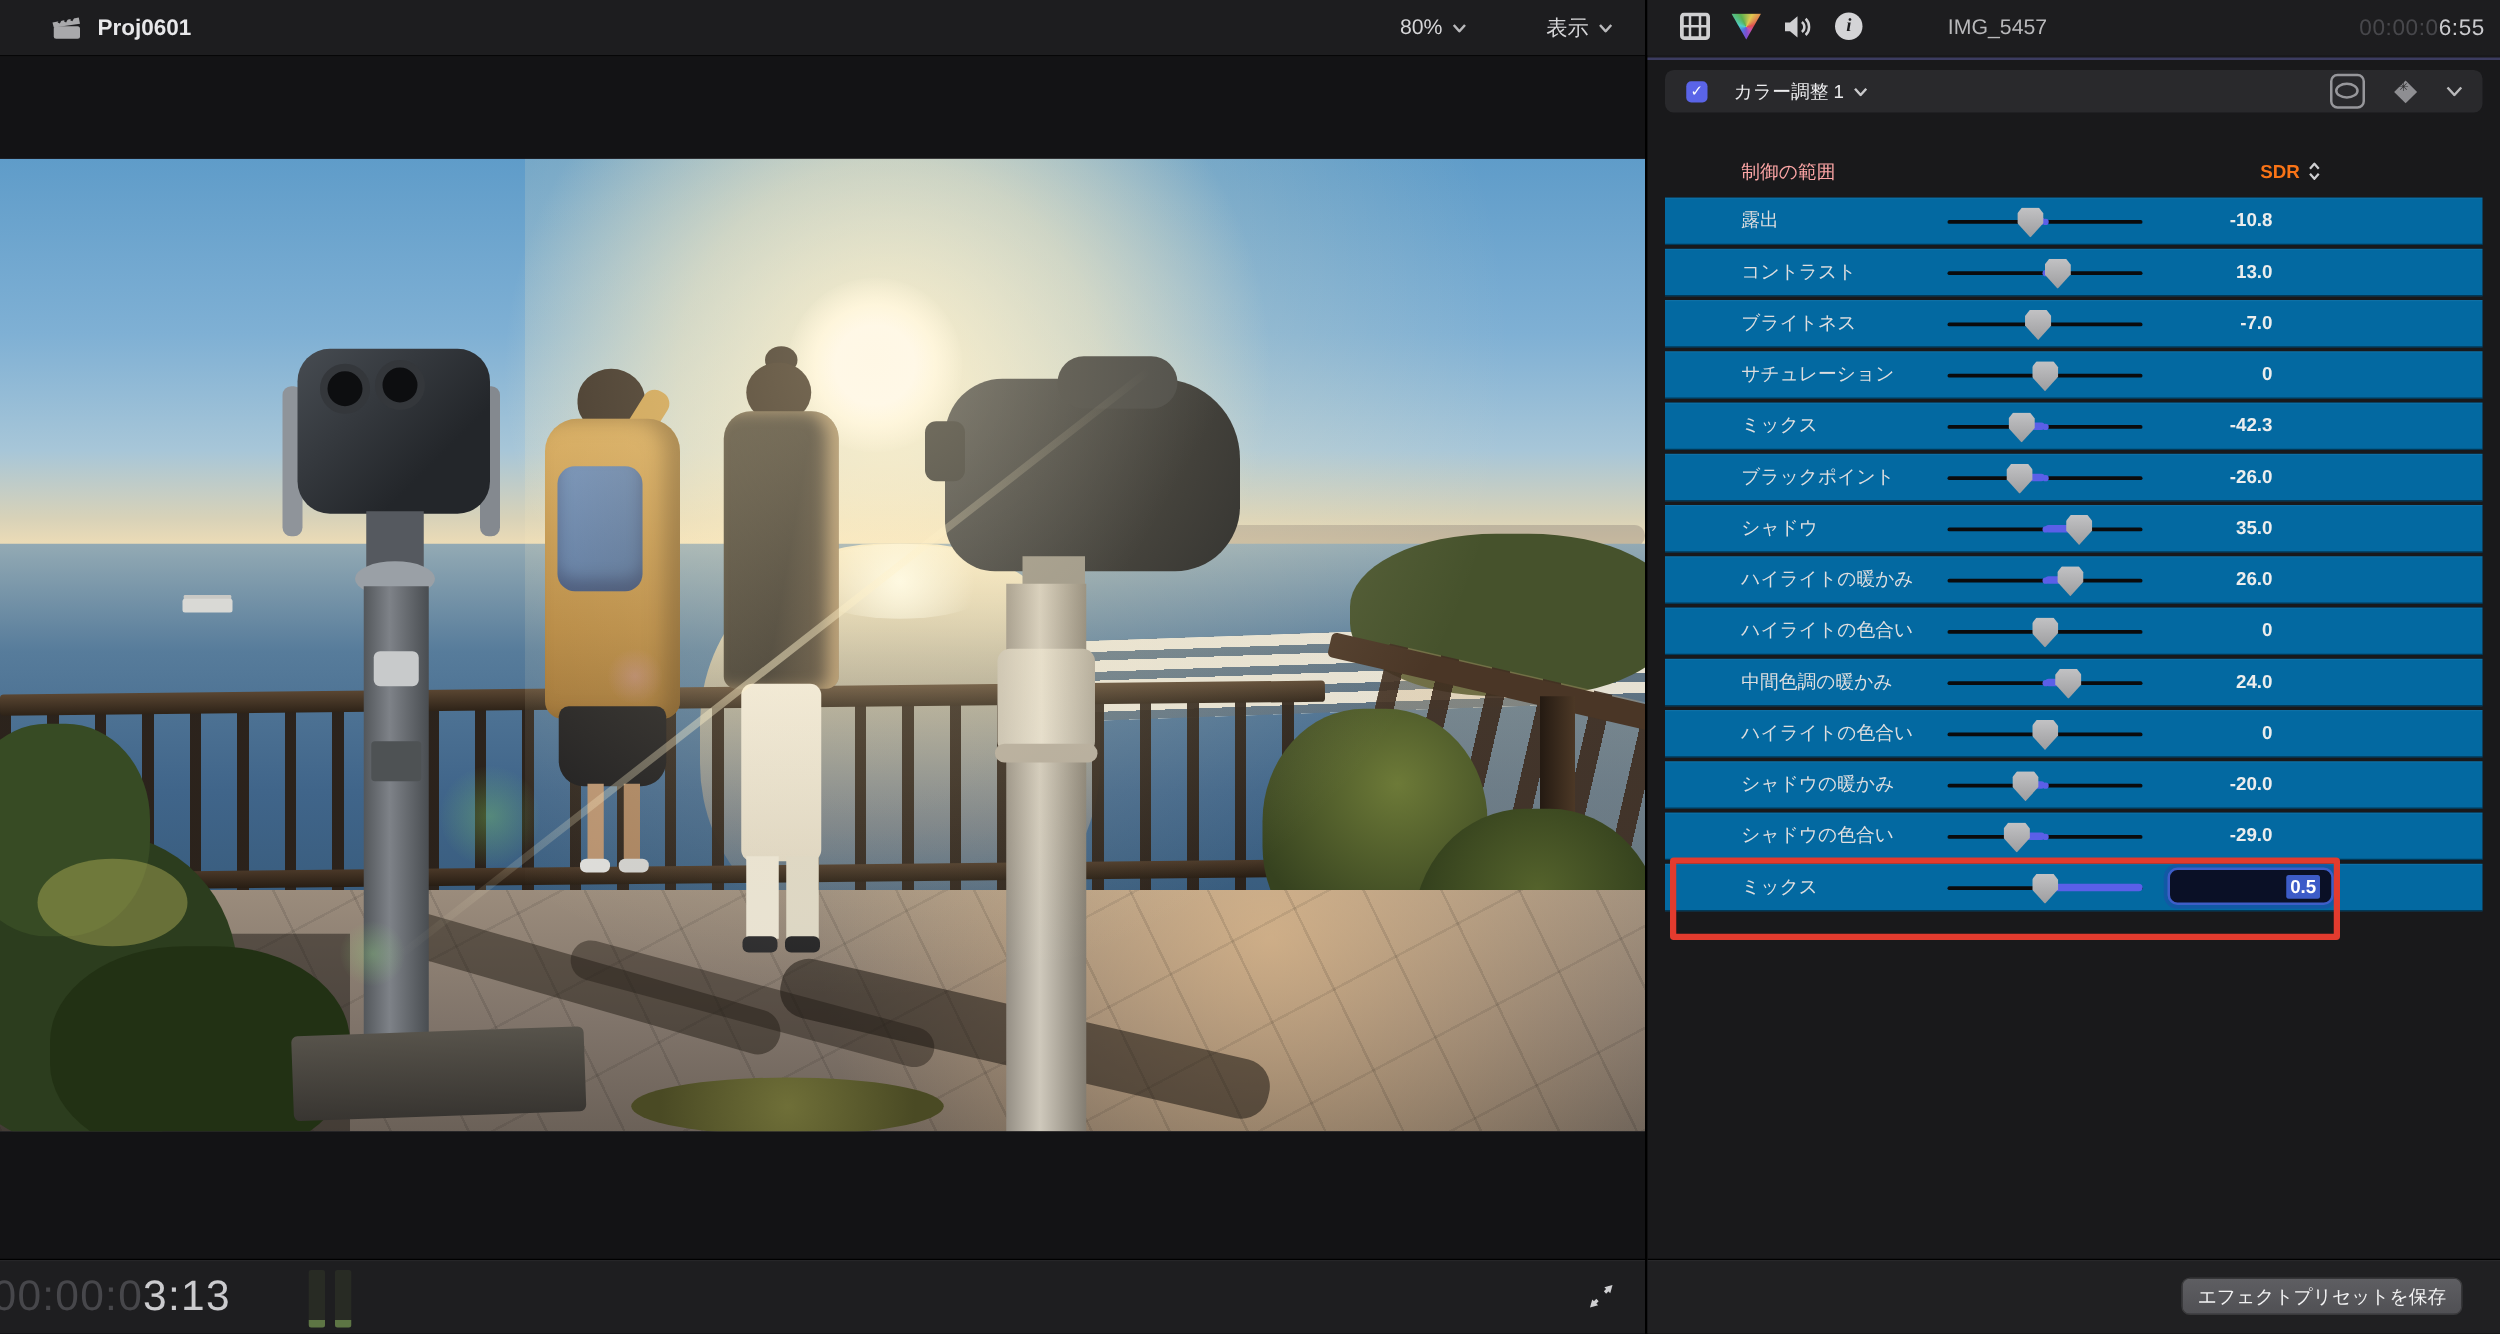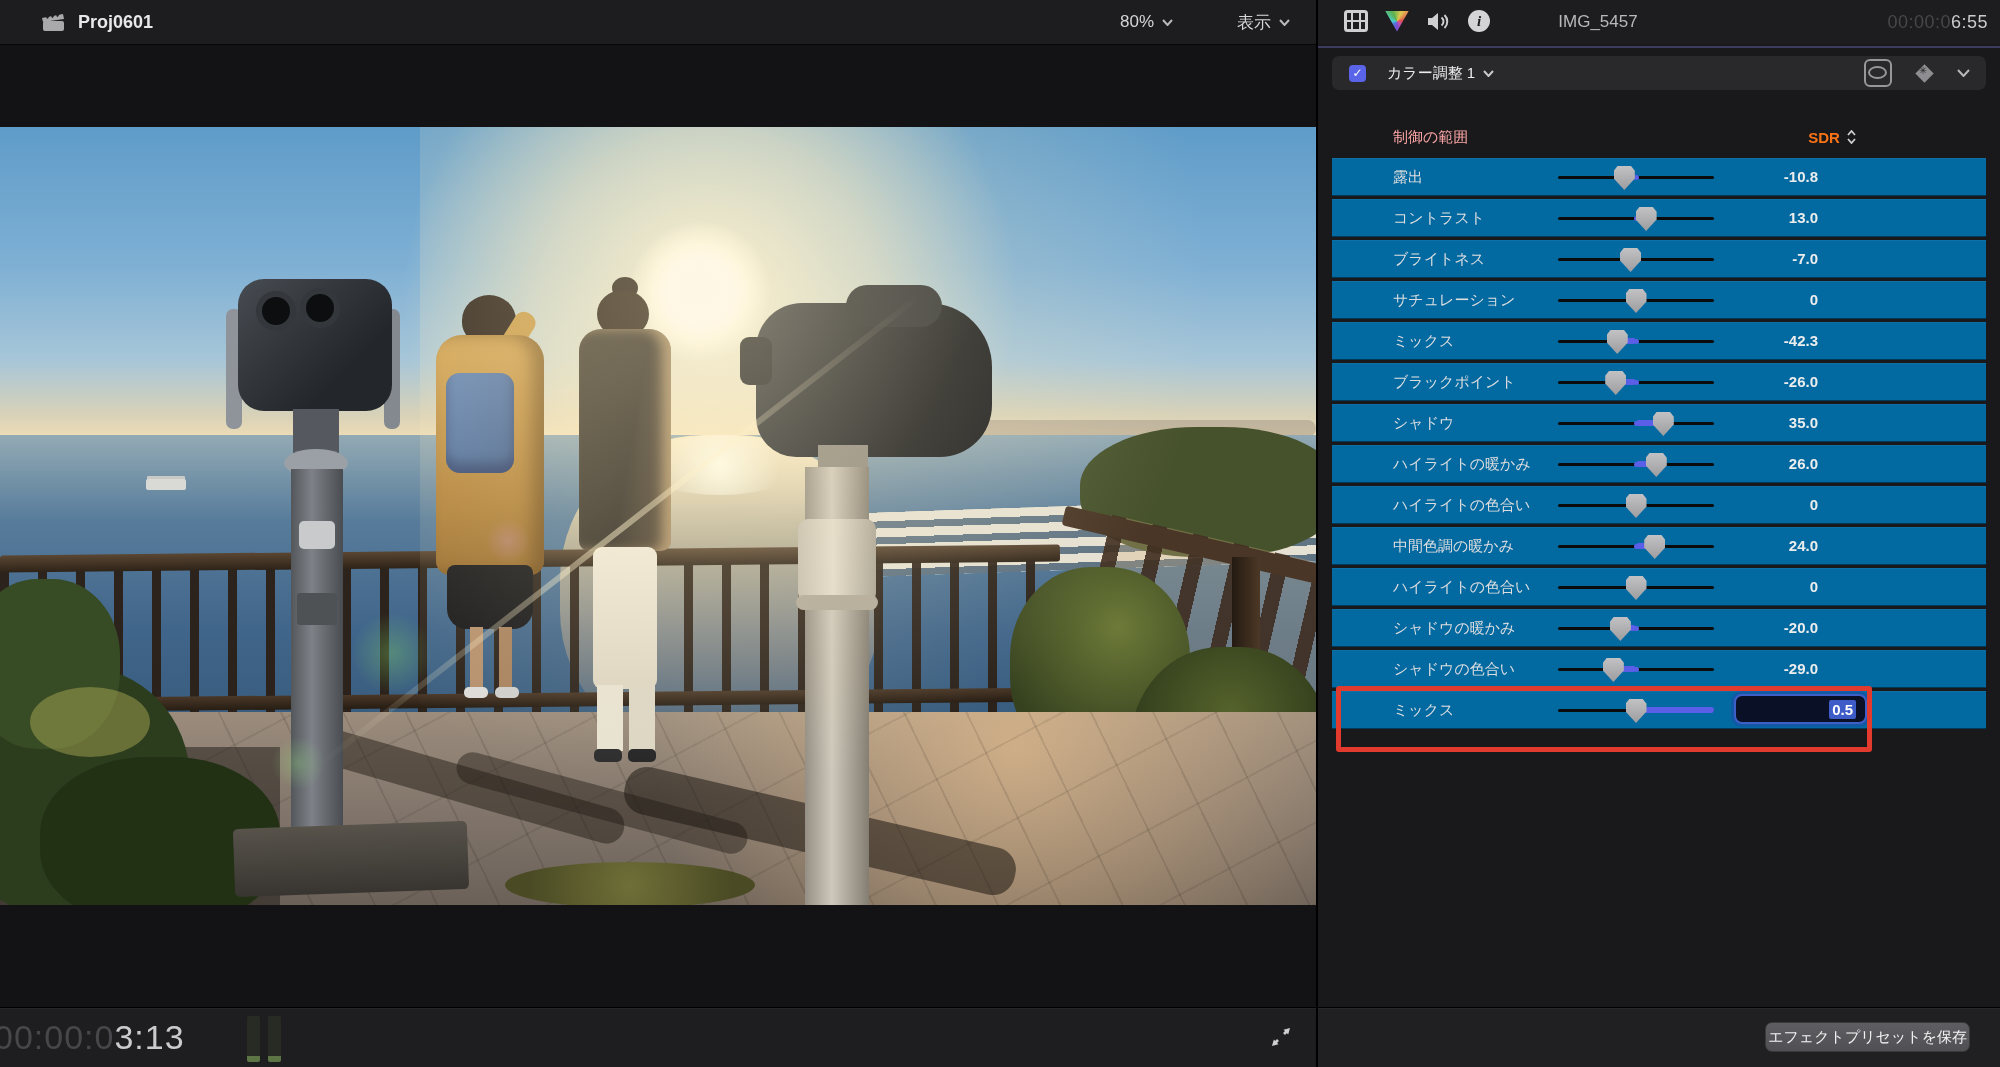--- a/index.html
+++ b/index.html
@@ -57,21 +57,21 @@
   .pvalue{position:absolute;right:168px;top:0;width:110px;height:38px;line-height:38px;
           text-align:right;font-size:15px;font-weight:bold;color:#eceded;}
   .mixfield{position:absolute;left:402px;top:3px;width:120px;height:26px;background:#0a1026;
             border:2px solid #3e5ec8;border-radius:8px;box-shadow:0 0 0 3px rgba(35,70,170,.45);
             display:flex;align-items:center;justify-content:flex-end;padding-right:9px;}
   .mixfield b{font-size:15px;font-weight:bold;color:#fff;background:#3d5cc8;padding:1px 3px;border-radius:2px;}
   .red-box{position:absolute;left:18px;top:686px;width:526px;height:56px;border:5px solid #e23b2e;border-radius:3px;
            pointer-events:none;}
   .p-bottombar{position:absolute;left:0;top:1007px;width:682px;height:60px;background:#202022;
                border-top:1px solid #000;box-shadow:inset 0 1px 0 rgba(255,255,255,.04);}
-  .save-btn{position:absolute;right:30px;top:14px;height:28px;padding:0 2px;border-radius:7px;
+  .save-btn{position:absolute;right:30px;top:14px;height:28px;padding:0 12px;border-radius:7px;
             background:linear-gradient(#5e5e62,#505054);color:#f2f2f3;font-size:15px;
             display:flex;align-items:center;border:1px solid #3a3a3c;}
   svg{display:block;}
 </style>
 </head>
 <body>
 
 <div class="app">
 
   <div class="viewer">

